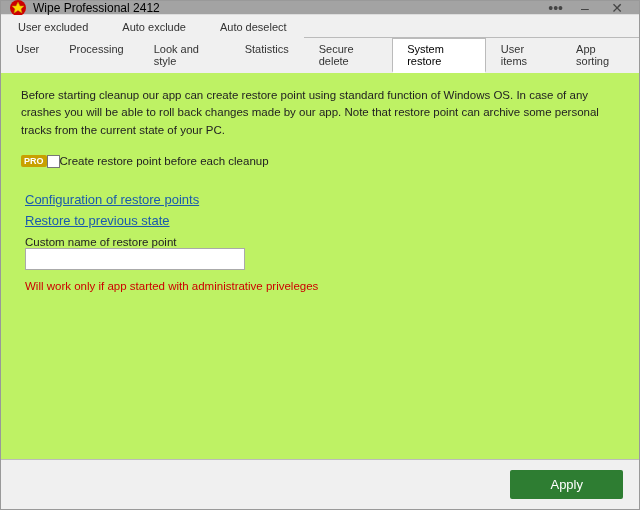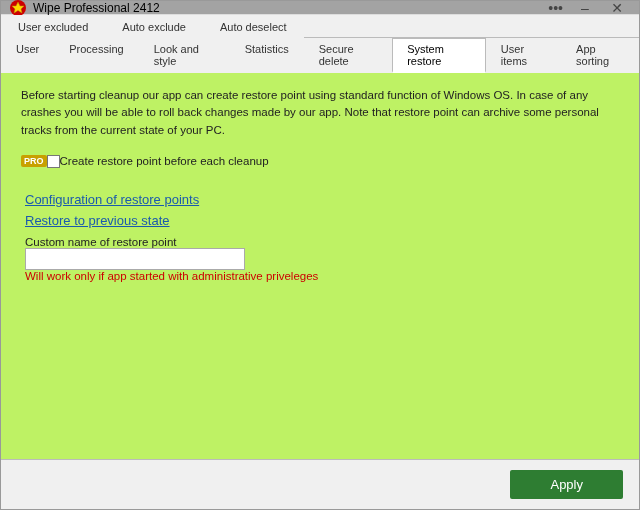--- a/index.html
+++ b/index.html
@@ -166,20 +166,21 @@
       background: #fff;
       padding: 2px 4px;
       font-size: 11.5px;
       outline: none;
       margin-left: 4px;
       display: block;
     }
     .warning-text {
       color: #c00;
       font-size: 11.5px;
+      margin-top: 10px;
       margin-left: 4px;
     }
     
     .footer {
       background: #f0f0f0;
       border-top: 1px solid #bbb;
       padding: 10px 16px;
       display: flex;
       justify-content: flex-end;
       flex-shrink: 0;

